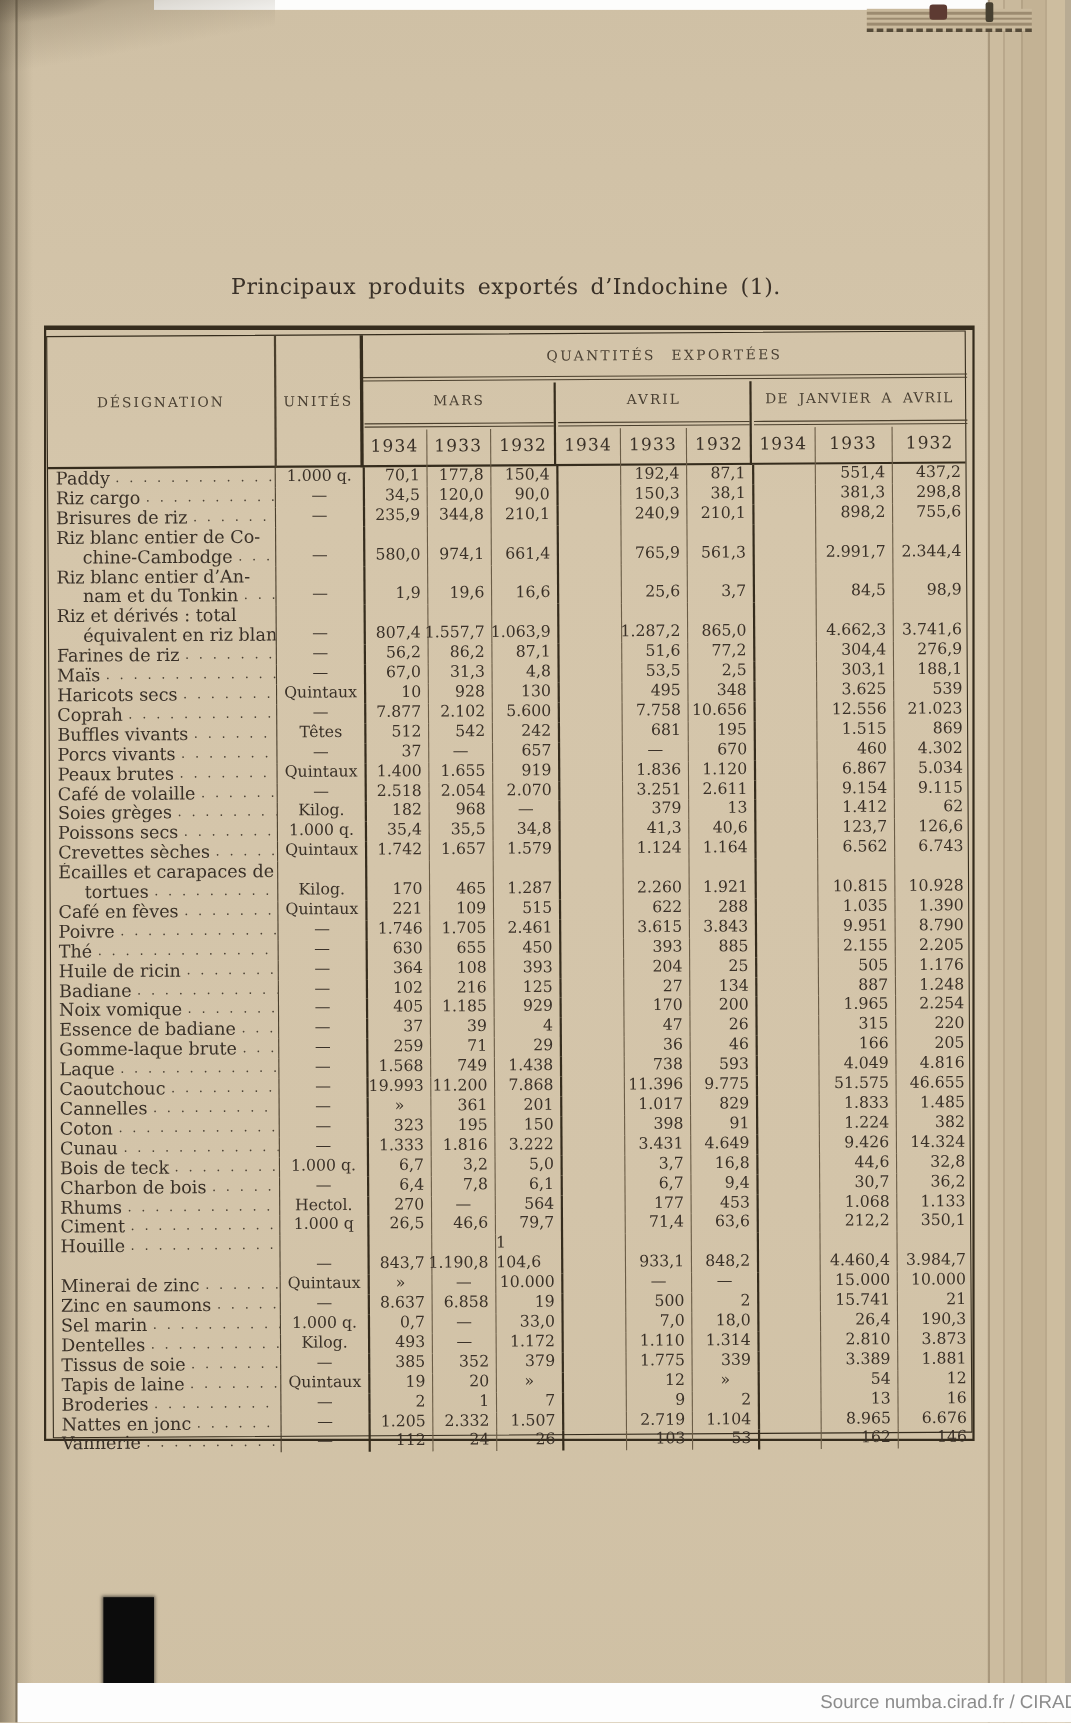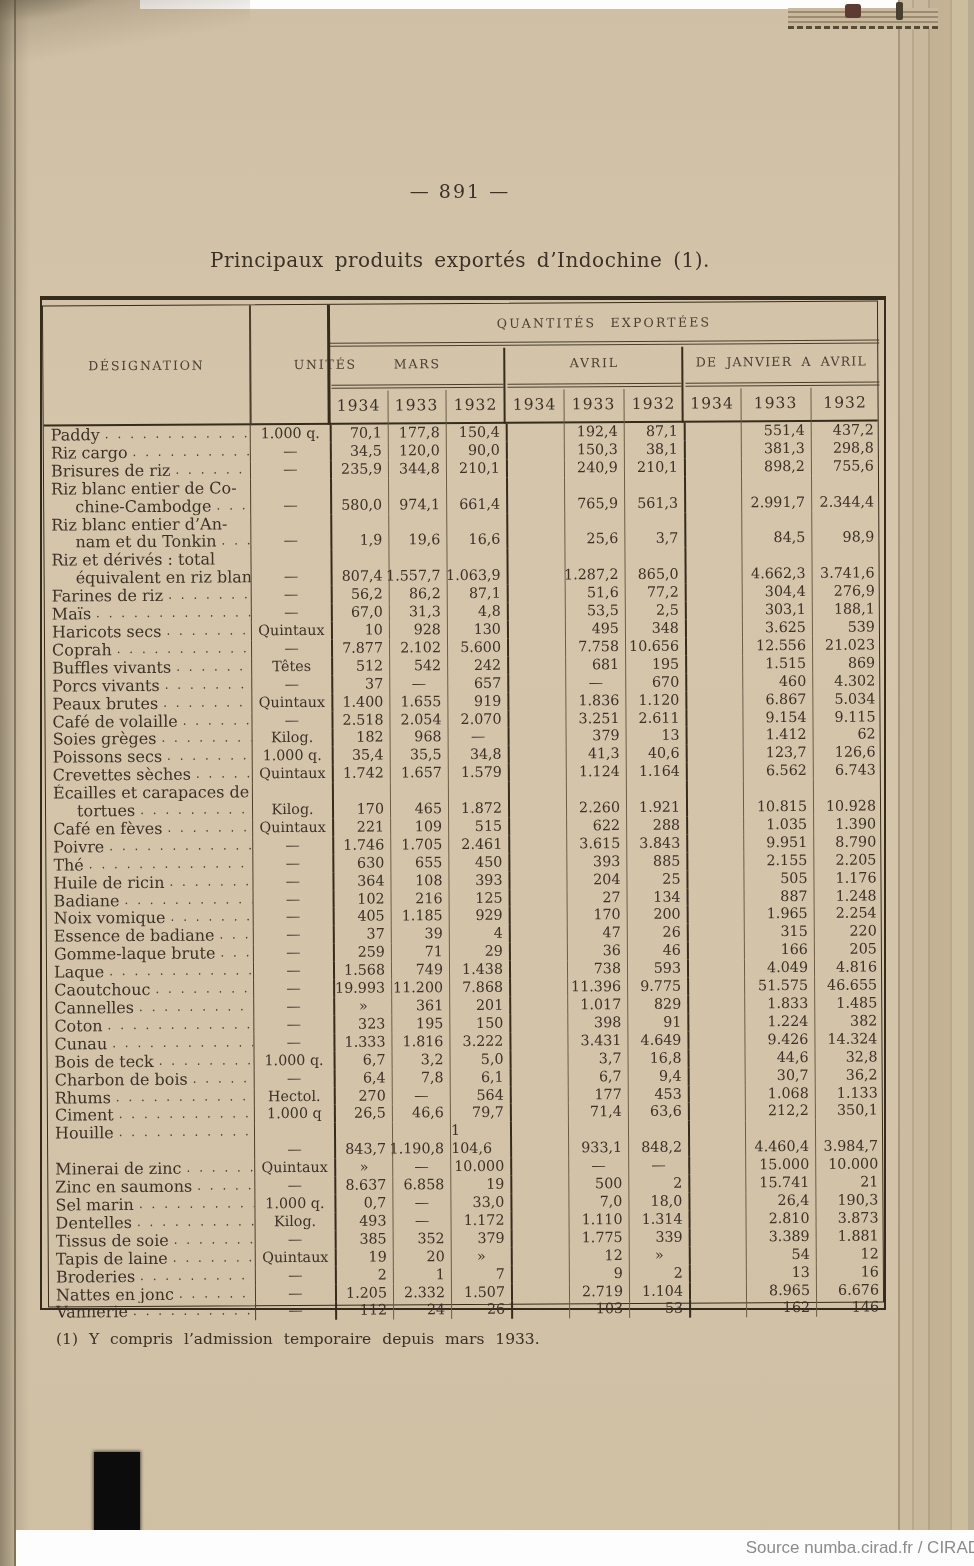--- a/index.html
+++ b/index.html
@@ -52,21 +52,21 @@
              font-size:20px;letter-spacing:.5px;word-spacing:4px;color:var(--ink);}
 
   
   .table-outer{position:absolute;left:40px;top:296px;width:846px;height:1014px;
                border:2px solid var(--heavy);border-top-width:4px;padding:3px;box-sizing:border-box;}
   .table-inner{width:100%;height:100%;border:1px solid var(--heavy);box-sizing:border-box;
                transform:rotate(-0.35deg);}
   .thead{position:relative;height:120px;border-bottom:2px solid var(--heavy);box-sizing:border-box;}
   .hc{position:absolute;text-align:center;font-size:12.5px;letter-spacing:1.8px;color:var(--ink-soft);}
   .h-designation{left:0;top:52px;width:206px;}
-  .h-unites{left:206px;top:52px;width:80px;margin-left:36px;}
+  .h-unites{left:206px;top:52px;width:80px;}
   .h-quantites{left:286px;top:12px;width:550px;letter-spacing:2.2px;word-spacing:8px;}
   .h-mars{left:286px;top:52px;width:176px;}
   .h-avril{left:462px;top:52px;width:178px;}
   .h-ja{left:640px;top:52px;width:196px;letter-spacing:1.2px;word-spacing:4px;}
   .h-year{top:92px;width:58px;font-size:15.5px;letter-spacing:1px;color:var(--ink);}
   .dbl{position:absolute;height:4px;border-top:1px solid var(--med);border-bottom:1px solid var(--med);box-sizing:border-box;}
   .dbl-q{left:286px;top:38px;width:550px;}
   .dbl-m{left:288px;top:80px;width:172px;}
   .dbl-a{left:464px;top:80px;width:174px;}
   .dbl-j{left:642px;top:80px;width:194px;}
@@ -109,21 +109,20 @@
   <div class="white-top"></div>
   <div class="corner-shade-tl"></div>
   <div class="gutter-left"></div>
   <div class="gutter-line"></div>
   <div class="edge-right"></div>
   <div class="page-stack-tr"></div>
   <div class="mark-tr-1"></div>
   <div class="mark-tr-2"></div>
   <div class="black-bar"></div>
 
-  <div class="page-number">— 891 —</div>
   <div class="doc-title">Principaux produits exportés d’Indochine (1).</div>
 
   <div class="table-outer">
     <div class="table-inner">
 
       <div class="thead">
         <div class="hc h-designation">DÉSIGNATION</div>
         <div class="hc h-unites">UNITÉS</div>
         <div class="hc h-quantites">QUANTITÉS EXPORTÉES</div>
         <div class="hc h-mars">MARS</div>
@@ -532,21 +531,21 @@
                 </div>
                 <div class="lab-line cont">
                   <span class="lab-txt">tortues</span>
                   <span class="leader">. . . . . . . . . . . . . . . . . . . . . . . . . . . . . . . . . . . .</span>
                 </div>
               </div>
             </div>
     <div class="cell unit">Kilog.</div>
     <div class="cell val bl-heavy">170</div>
     <div class="cell val">465</div>
-    <div class="cell val">1.872</div>
+    <div class="cell val">1.287</div>
     <div class="cell val bl-group"></div>
     <div class="cell val">2.260</div>
     <div class="cell val">1.921</div>
     <div class="cell val bl-group"></div>
     <div class="cell val">10.815</div>
     <div class="cell val">10.928</div>
   </div>
 
   <div class="row">
     <div class="cell label-cell">
@@ -1111,19 +1110,18 @@
     <div class="cell val">103</div>
     <div class="cell val">53</div>
     <div class="cell val bl-group"></div>
     <div class="cell val">162</div>
     <div class="cell val">146</div>
   </div>
 </div>
     </div>
   </div>
 
-  <div class="footnote">(1) Y compris l’admission temporaire depuis mars 1933.</div>
 
   <div class="footer-bar">
     <span class="footer-text">Source numba.cirad.fr / CIRAD</span>
   </div>
 
 </div>
 
 </body></html>

